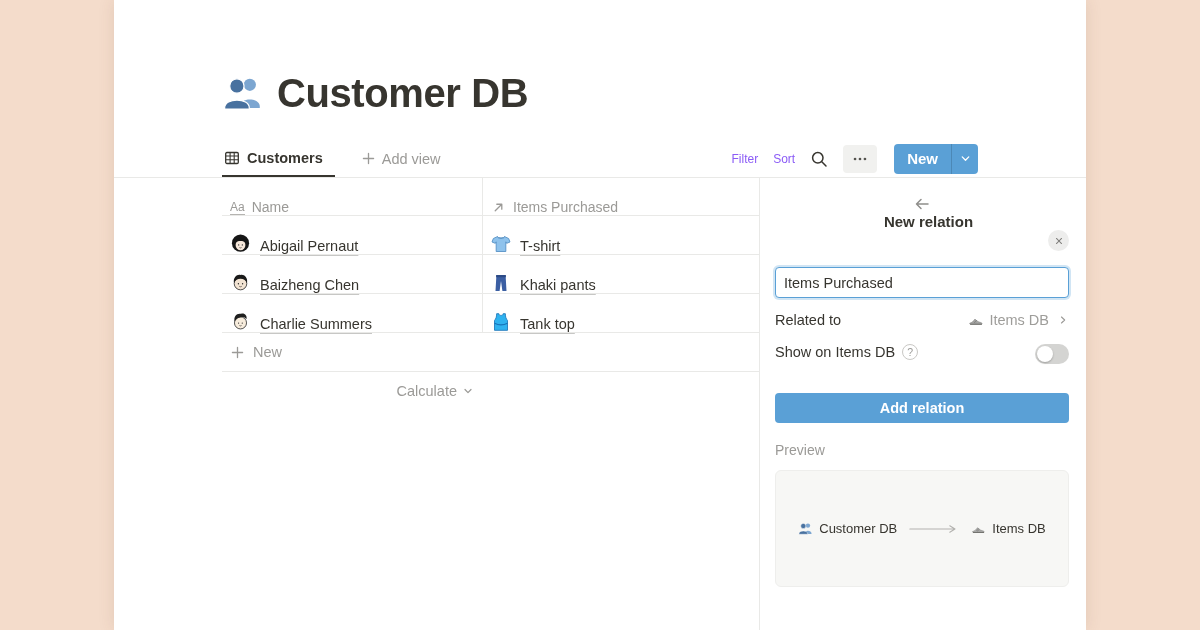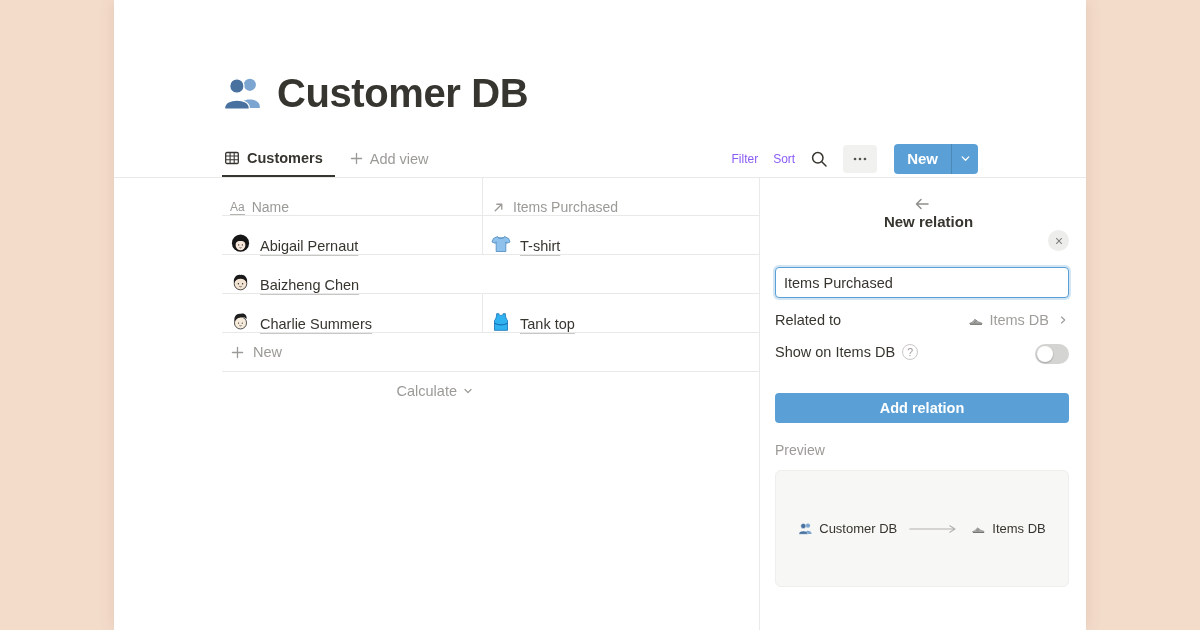--- a/index.html
+++ b/index.html
@@ -13,21 +13,21 @@
     width:972px;height:630px;margin:0 auto;background:#ffffff;
     box-shadow:0 0 16px rgba(96,64,45,.12);
     position:relative;box-sizing:border-box;
   }
   
   .page-header{display:flex;align-items:center;gap:13px;padding:70px 108px 0;}
   .title-icon svg{width:42px;height:42px;display:block;}
   h1{margin:0;font-size:40px;line-height:46px;font-weight:700;color:#37352f;letter-spacing:-.4px;}
   
   .view-bar{display:flex;justify-content:space-between;align-items:stretch;height:37px;margin:24px 108px 0;}
-  .view-left{display:flex;align-items:center;gap:10px;}
+  .view-left{display:flex;align-items:center;gap:22px;}
   .view-tab{
     display:flex;align-items:center;gap:7px;padding:0 12px 0 2px;height:100%;box-sizing:border-box;
     font-size:14.5px;font-weight:600;color:#37352f;border-bottom:2px solid #37352f;
   }
   .view-tab .ic{color:#37352f;}
   .add-view{display:flex;align-items:center;gap:6px;color:#9b9a97;font-size:14.5px;padding:0 4px;}
   .view-right{display:flex;align-items:center;gap:15px;}
   .tool-label{font-size:12px;color:#8b5cf6;cursor:default;}
   .tool-icon{display:flex;align-items:center;color:#37352f;}
   .more-btn{width:34px;height:28px;background:#f1f1ef;border-radius:4px;display:flex;align-items:center;justify-content:center;color:#55534e;}
@@ -248,20 +248,26 @@
         </div>
       </div>
 
       <div class="t-row">
         <div class="cell c1">
           <svg class="avatar" viewBox="0 0 24 24">
               <use href="#sym-avatar2"></use>
             </svg>
           <span class="link">Baizheng Chen</span>
         </div>
+        <div class="cell c2">
+          <svg class="item-ic" viewBox="0 0 24 24">
+              <use href="#sym-pants"></use>
+            </svg>
+          <span class="link">Khaki pants</span>
+        </div>
       </div>
 
       <div class="t-row">
         <div class="cell c1">
           <svg class="avatar" viewBox="0 0 24 24">
               <use href="#sym-avatar3"></use>
             </svg>
           <span class="link">Charlie Summers</span>
         </div>
         <div class="cell c2">

